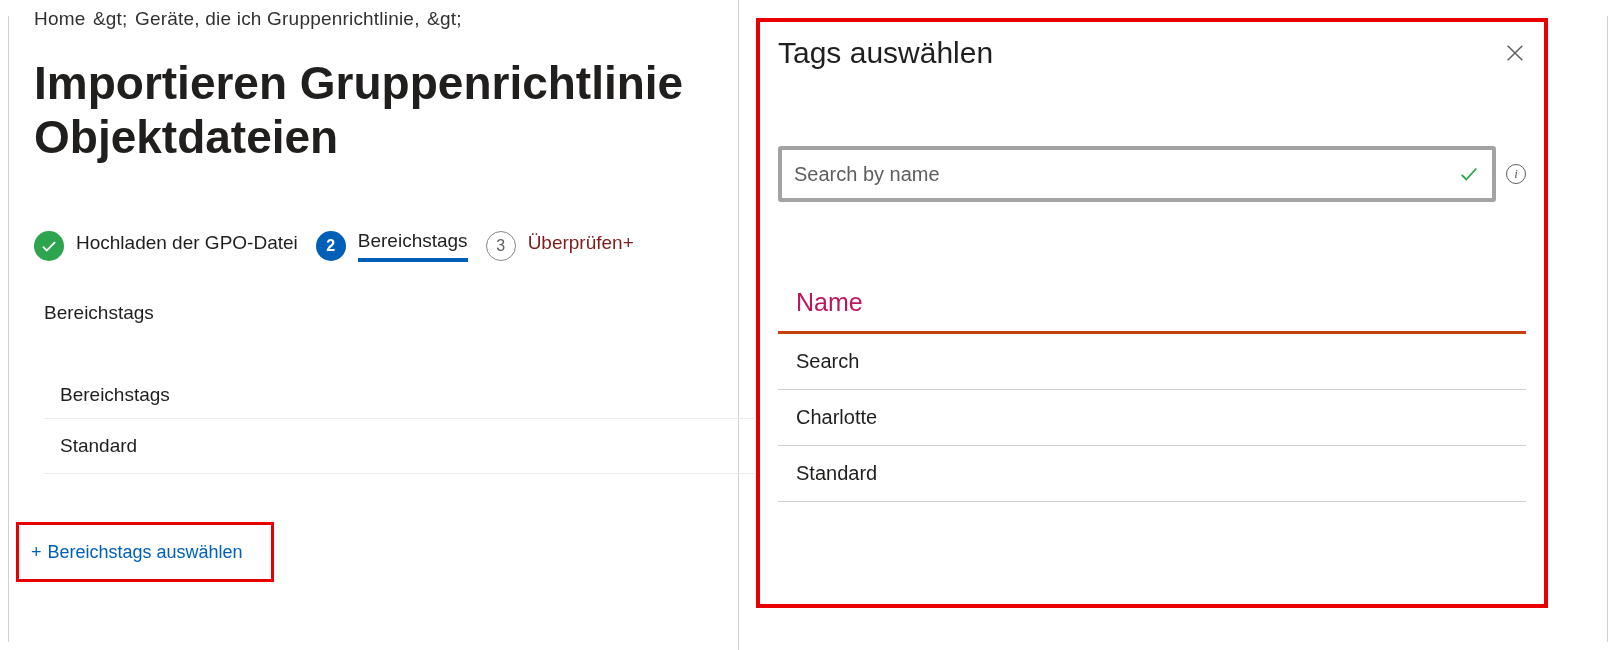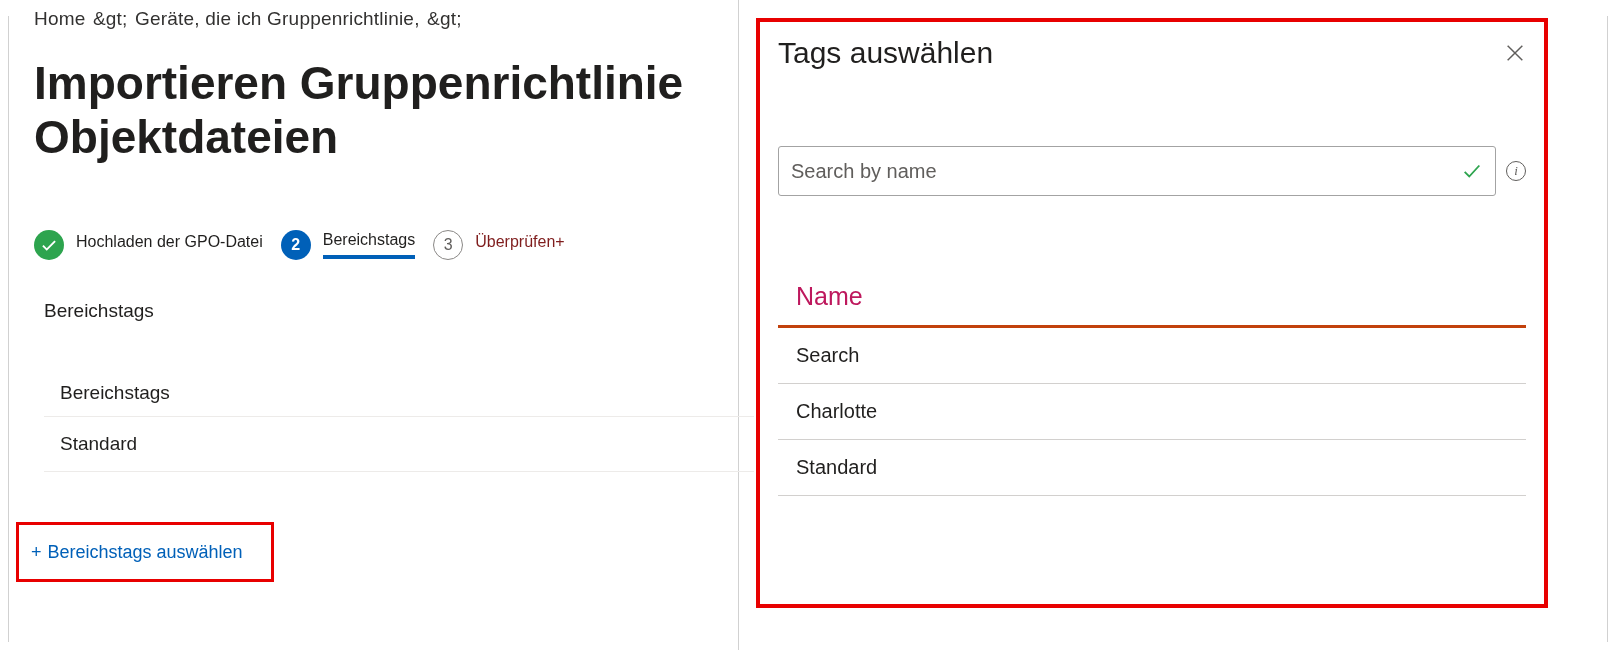--- a/index.html
+++ b/index.html
@@ -54,21 +54,21 @@
     flex: 0 0 auto;
   }
   .step-badge.done { background: #2da44e; color: #fff; }
   .step-badge.active { background: #0060b8; color: #fff; }
   .step-badge.pending {
     background: #fff; color: #605e5c;
     border: 1.5px solid #8a8886;
     font-weight: 400;
   }
   .step-label {
-    font-size: 16px;
+    font-size: 19px;
     color: #201f1e;
     padding-bottom: 6px;
     white-space: nowrap;
   }
   .step.active .step-label {
     border-bottom: 4px solid #0060b8;
     font-weight: 400;
   }
   .step.pending .step-label { color: #7f1d1d; }
   .checkmark-svg { width: 18px; height: 18px; fill: #fff; }
@@ -118,21 +118,21 @@
   .right-header {
     display: flex; justify-content: space-between; align-items: center;
     margin-bottom: 76px;
   }
   .right-title { font-size: 30px; font-weight: 400; color: #201f1e; }
   .close-x { width: 22px; height: 22px; stroke: #605e5c; stroke-width: 1.6; cursor: pointer; }
 
   .search-row { display: flex; align-items: center; gap: 10px; }
   .search-input-wrap {
     flex: 1;
-    border: 1px solid #a3a3a3;
+    border: 4px solid #a3a3a3;
     border-radius: 3px;
     display: flex; align-items: center;
     padding: 24px 12px;
     height: 42px;
   }
   .search-input {
     flex: 1;
     border: none; outline: none;
     font-size: 20px;
     color: #201f1e;

